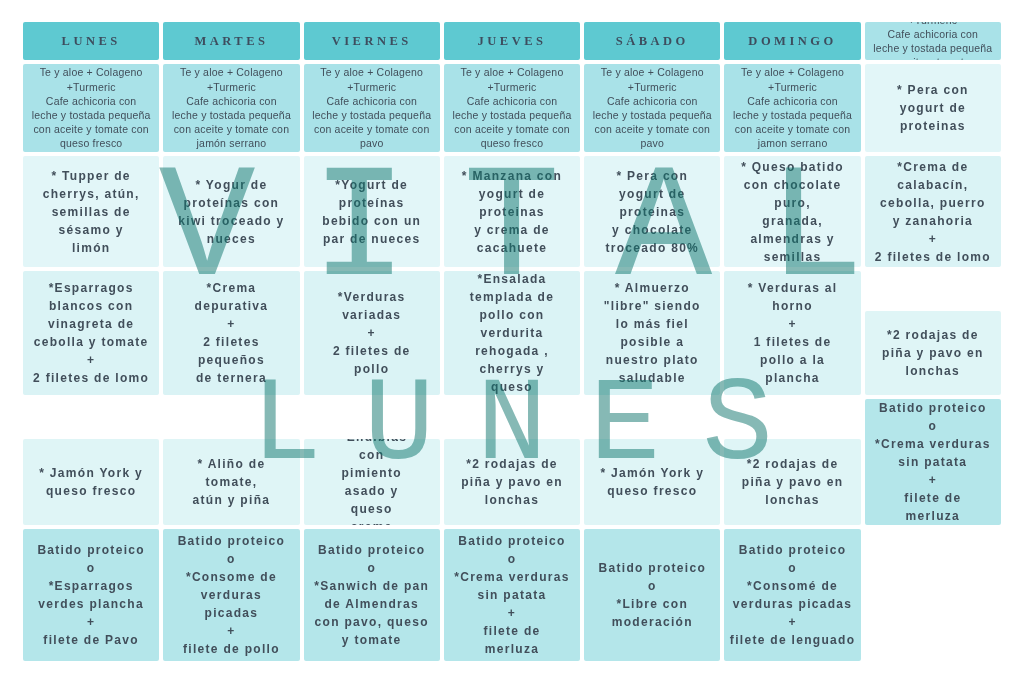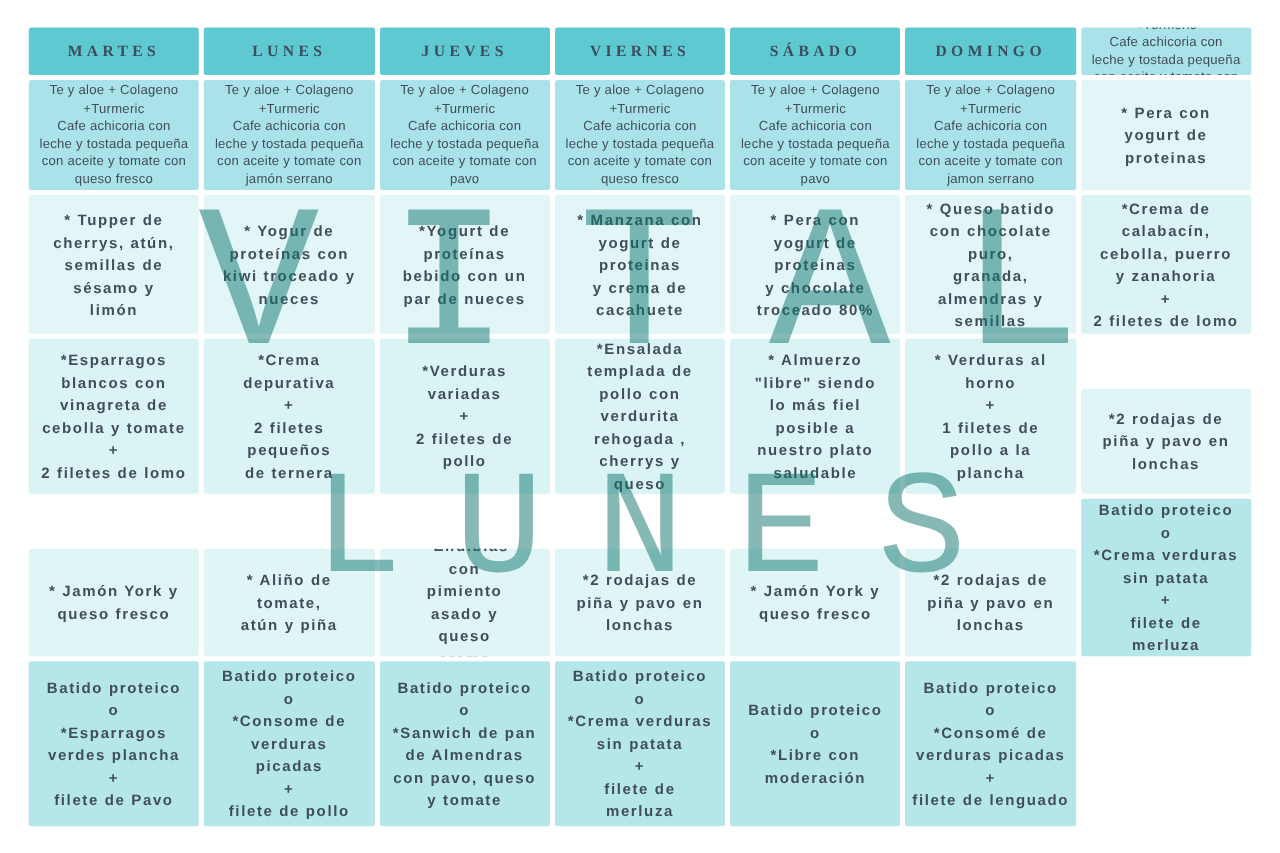--- a/index.html
+++ b/index.html
@@ -61,24 +61,24 @@
   .wm1{top:150px;font-size:162px;letter-spacing:55px;margin-left:27px;}
   .wm2{top:368px;font-size:118px;letter-spacing:42px;margin-left:21px;}
 </style>
 </head>
 <body>
 
 <div class="page">
 
   <div class="grid">
 
+    <div class="cell head">LUNES</div>
     <div class="cell head">MARTES</div>
-    <div class="cell head">LUNES</div>
+    <div class="cell head">VIERNES</div>
     <div class="cell head">JUEVES</div>
-    <div class="cell head">VIERNES</div>
     <div class="cell head">SÁBADO</div>
     <div class="cell head">DOMINGO</div>
 
     <div class="cell r1">Te y aloe + Colageno
 +Turmeric
 Cafe achicoria con
 leche y tostada pequeña
 con aceite y tomate con
 pavo</div>
     <div class="cell r1">Te y aloe + Colageno

